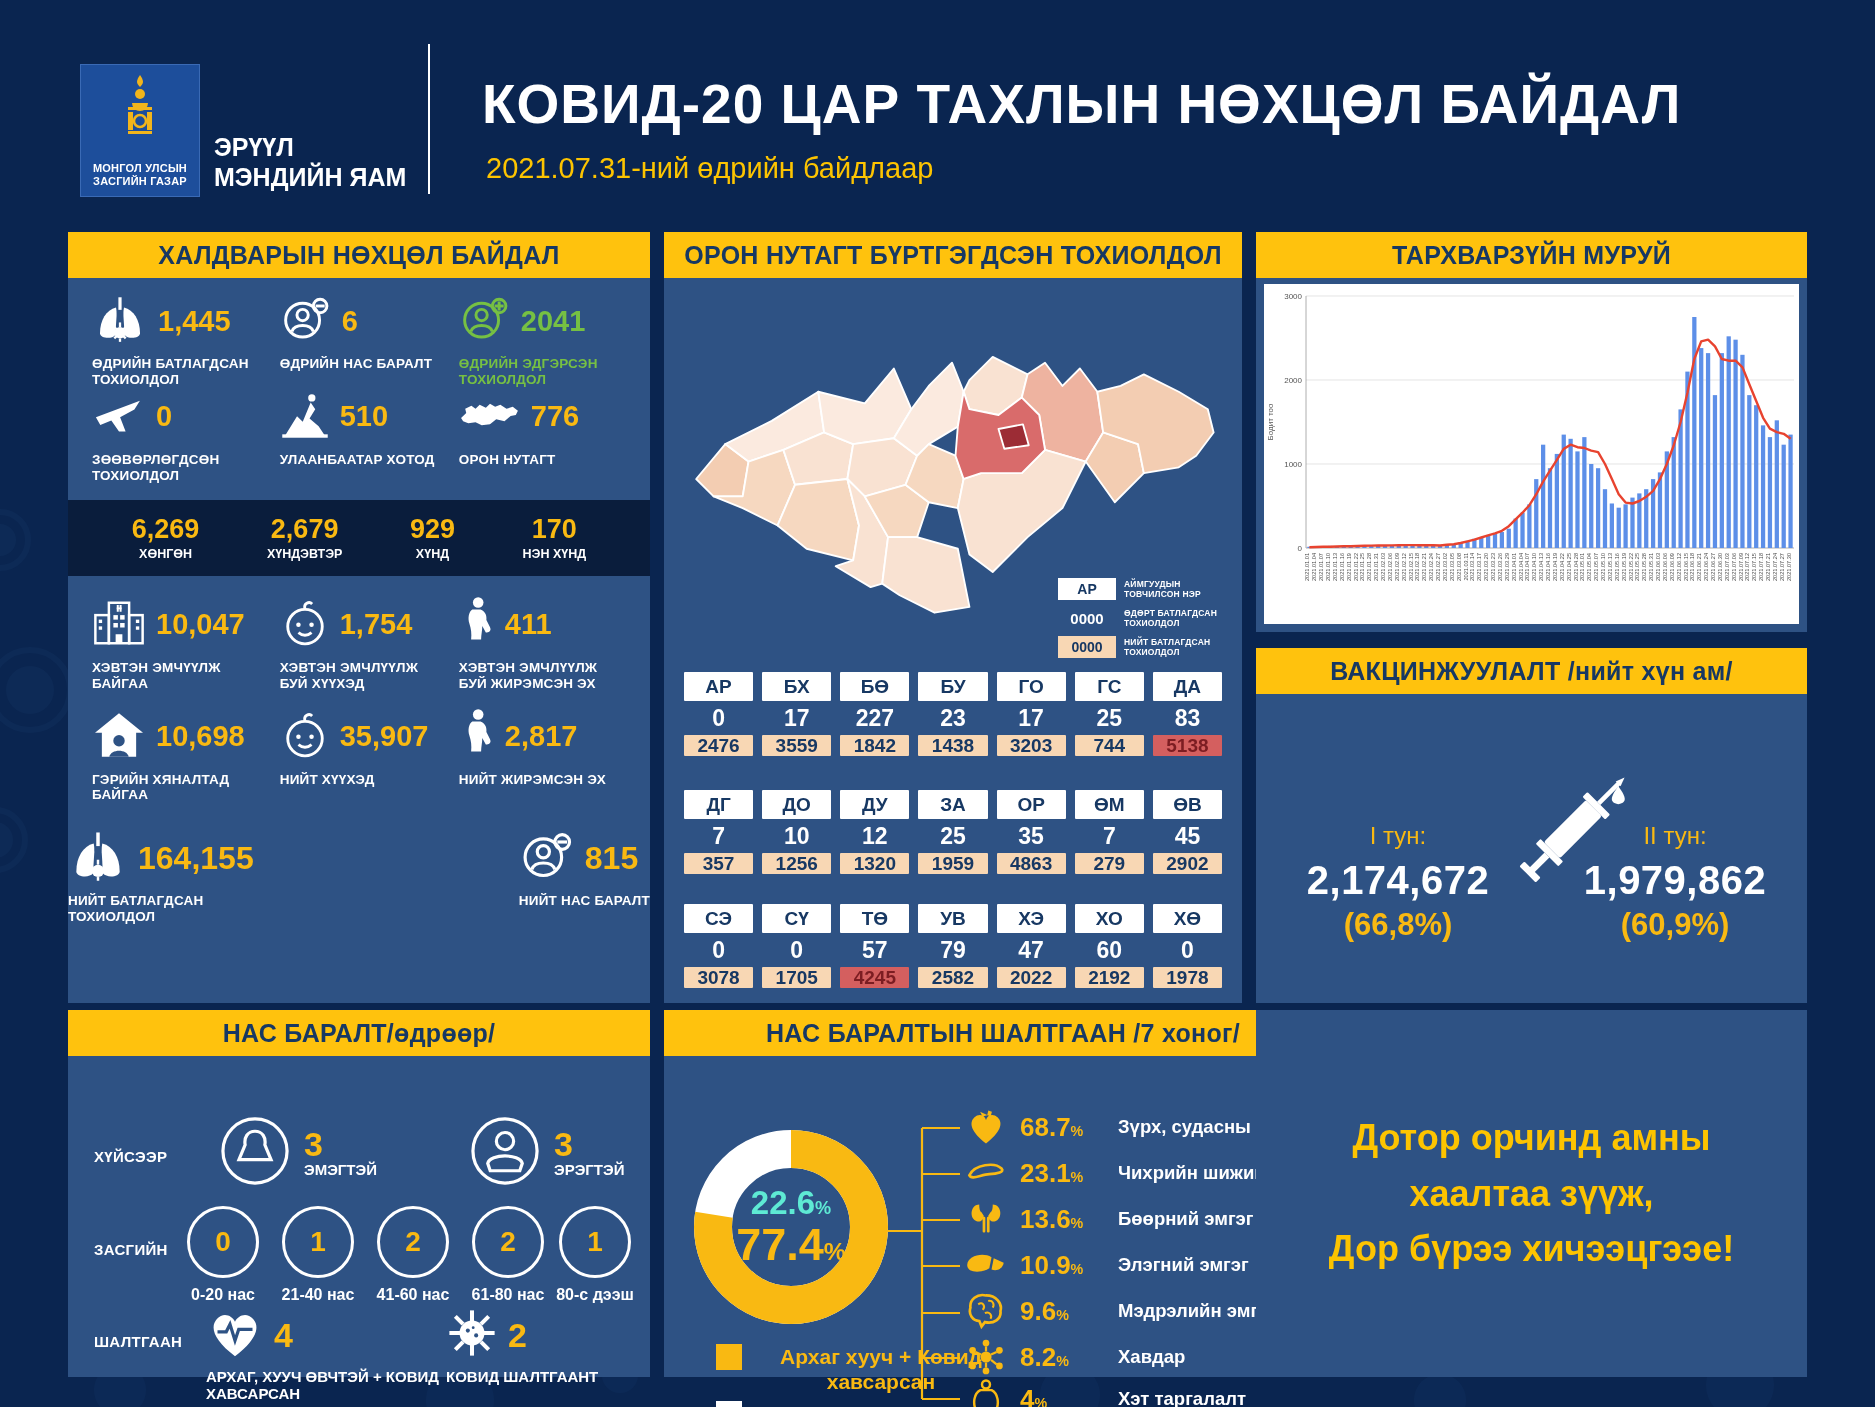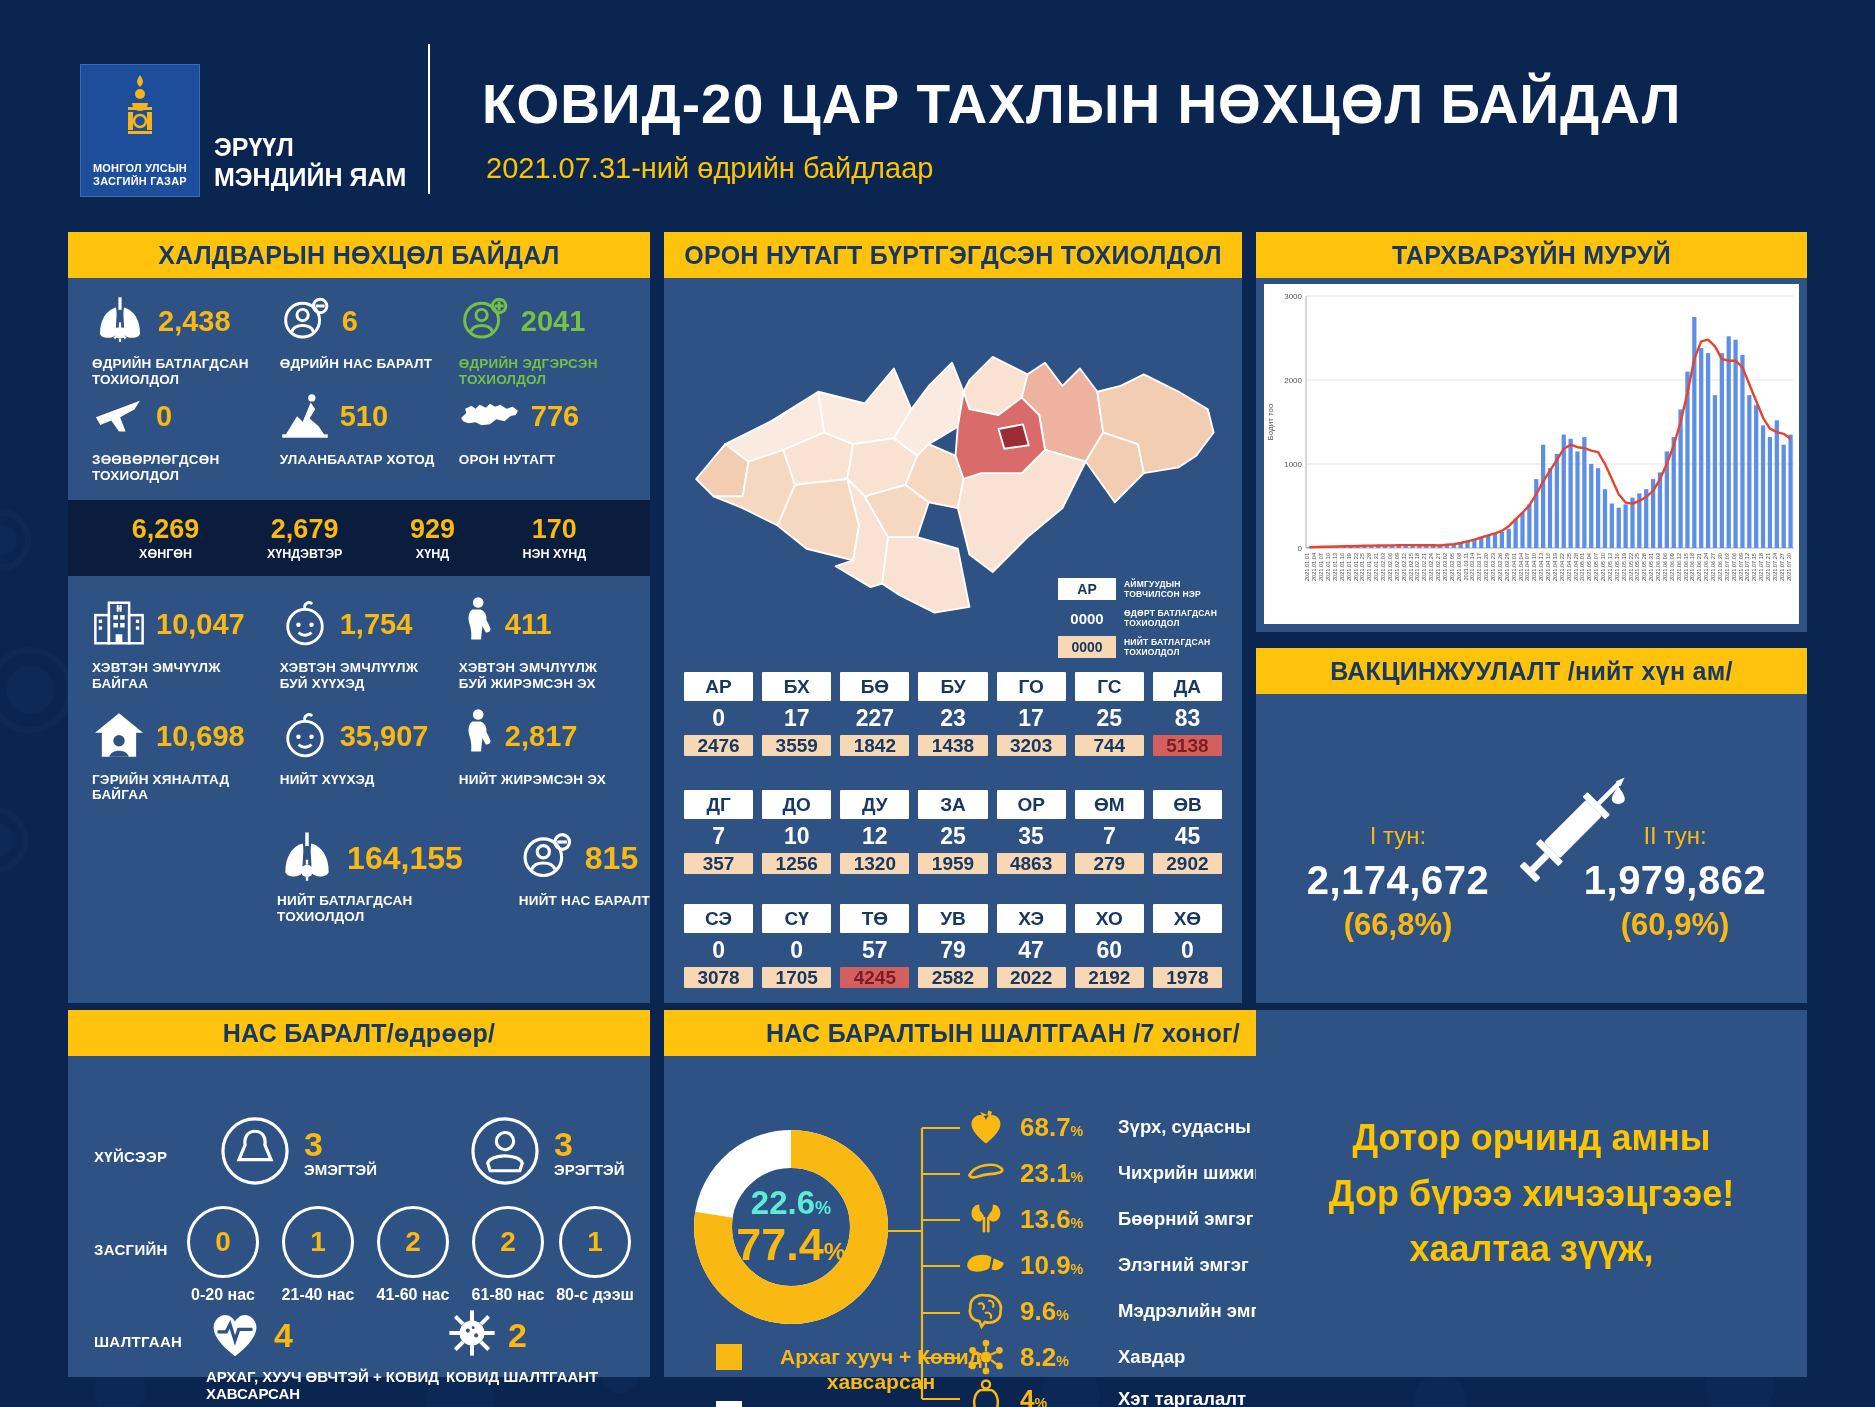--- a/index.html
+++ b/index.html
@@ -30,21 +30,21 @@
   .stat .top{display:flex;align-items:center;gap:10px;height:58px;}
   .stat .num{font-size:29px;font-weight:700;color:#f9b912;}
   .stat .num.green{color:#76c043;}
   .stat .lbl{margin-top:6px;color:#fff;font-weight:700;font-size:13.5px;line-height:1.18;letter-spacing:.2px;max-width:170px;}
   .stat .lbl.green{color:#76c043;}
   .severity{margin:16px 0 0 0;background:#0a1d3c;height:76px;display:flex;align-items:center;justify-content:space-around;padding:0 30px;}
   .sev{text-align:center;}
   .sev .v{color:#f9b912;font-size:27px;font-weight:700;}
   .sev .l{color:#fff;font-size:12.5px;font-weight:700;margin-top:2px;}
   .care{display:grid;grid-template-columns:1.05fr 1fr 1fr;column-gap:8px;row-gap:16px;padding:20px 20px 0 24px;}
-  .totals{display:flex;justify-content:flex-end;gap:56px;padding-top:26px;}
+  .totals{display:flex;justify-content:space-between;padding-top:26px;}
   
   #map-wrap{position:absolute;left:12px;top:44px;width:552px;height:300px;}
   #map-legend{position:absolute;right:16px;top:300px;width:168px;}
   .leg-row{display:flex;align-items:center;gap:8px;margin-bottom:7px;}
   .leg-key{width:58px;height:22px;display:flex;align-items:center;justify-content:center;font-weight:700;font-size:14px;flex:0 0 auto;}
   .leg-key.white{background:#fff;color:#173863;}
   .leg-key.plain{background:transparent;color:#fff;font-size:15px;}
   .leg-key.peach{background:#f8d7b4;color:#173863;}
   .leg-txt{color:#fff;font-size:8.5px;font-weight:700;line-height:1.2;letter-spacing:.2px;}
   .tgroup{position:absolute;left:20px;right:20px;}
@@ -164,21 +164,21 @@
                       <line x1="16.5" y1="33" x2="19" y2="33"></line>
                       <line x1="29" y1="33" x2="31.5" y2="33"></line>
                       <line x1="19" y1="28" x2="21" y2="30"></line>
                       <line x1="27" y1="36" x2="29" y2="38"></line>
                       <line x1="29" y1="28" x2="27" y2="30"></line>
                       <line x1="21" y1="36" x2="19" y2="38"></line>
                     </g>
                   </g>
                 </svg>
             </span>
-            <span class="num">2,438</span>
+            <span class="num">1,445</span>
           </div>
           <div class="lbl">ӨДРИЙН БАТЛАГДСАН ТОХИОЛДОЛ</div>
         </div>
         <div class="stat">
           <div class="top">
             <span>
               <svg width="52" height="46" viewBox="0 0 46 40">
                   <g fill="none" stroke="#fff" stroke-width="2.6">
                     <circle cx="20" cy="21" r="15"></circle>
                     <circle cx="20" cy="16.5" r="5"></circle>
@@ -980,19 +980,19 @@
         <span class="cpct"><span>4</span><span class="psm">%</span></span>
         <span class="clbl">Хэт таргалалт</span>
       </div>
     </div>
   </div>
 
   <div class="panel" id="p-message">
     <div class="pbody">
       <div id="msg">
         <div>Дотор орчинд амны</div>
+        <div>хаалтаа зүүж,</div>
         <div>Дор бүрээ хичээцгээе!</div>
-        <div>хаалтаа зүүж,</div>
       </div>
     </div>
   </div>
 
 </div>
 
 </body></html>

